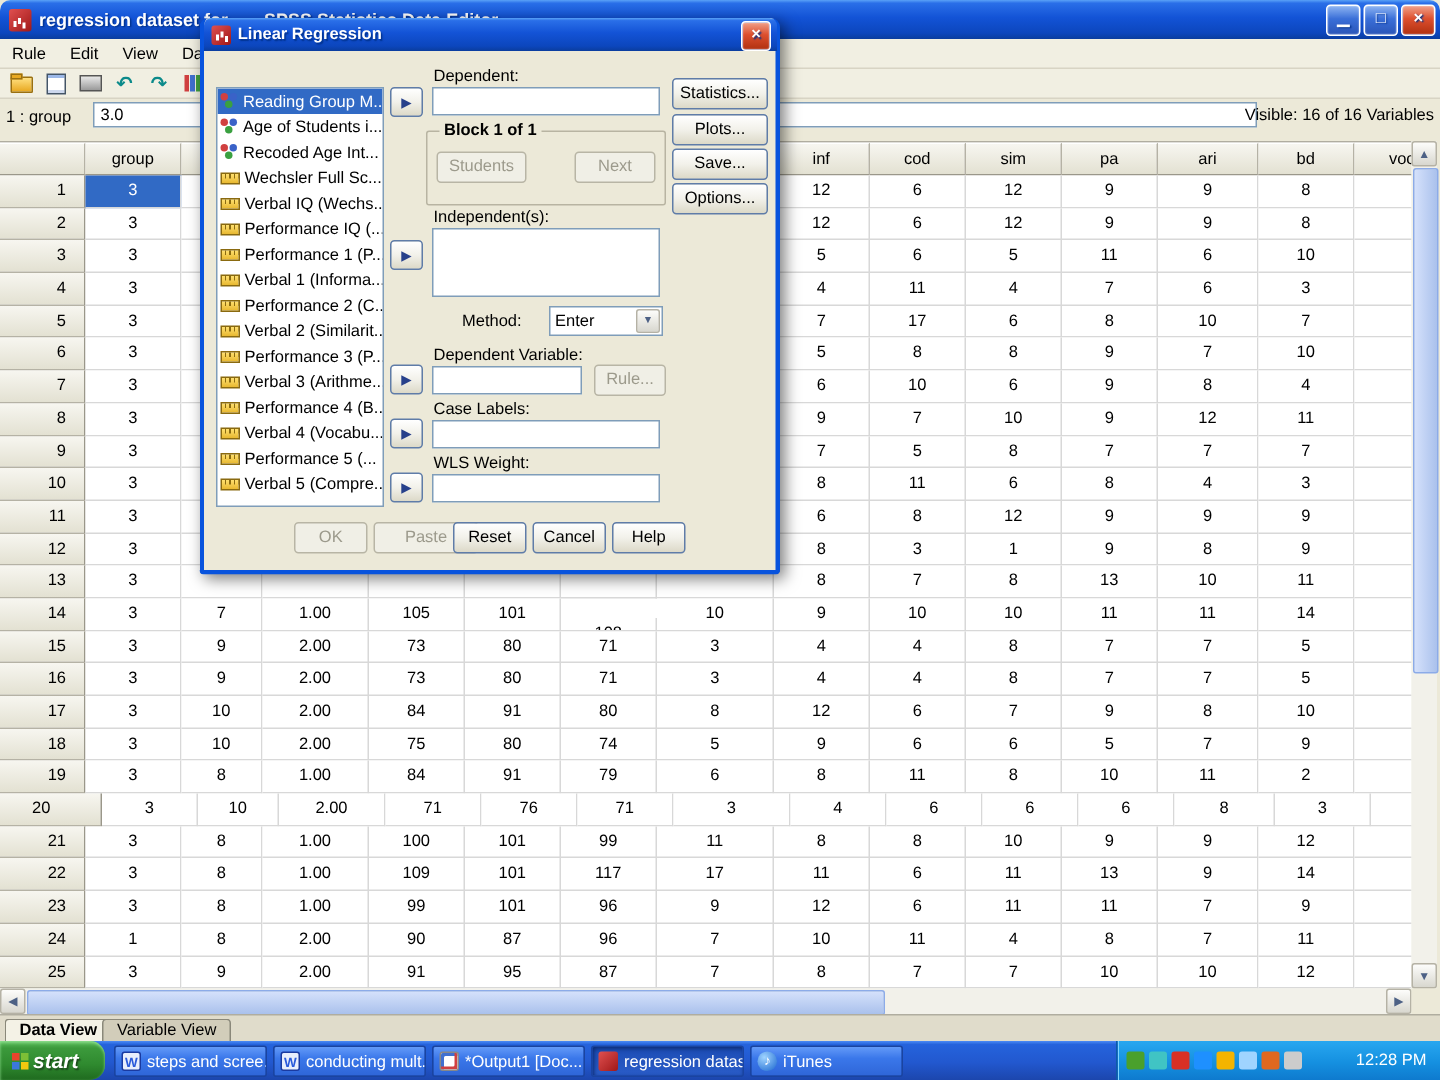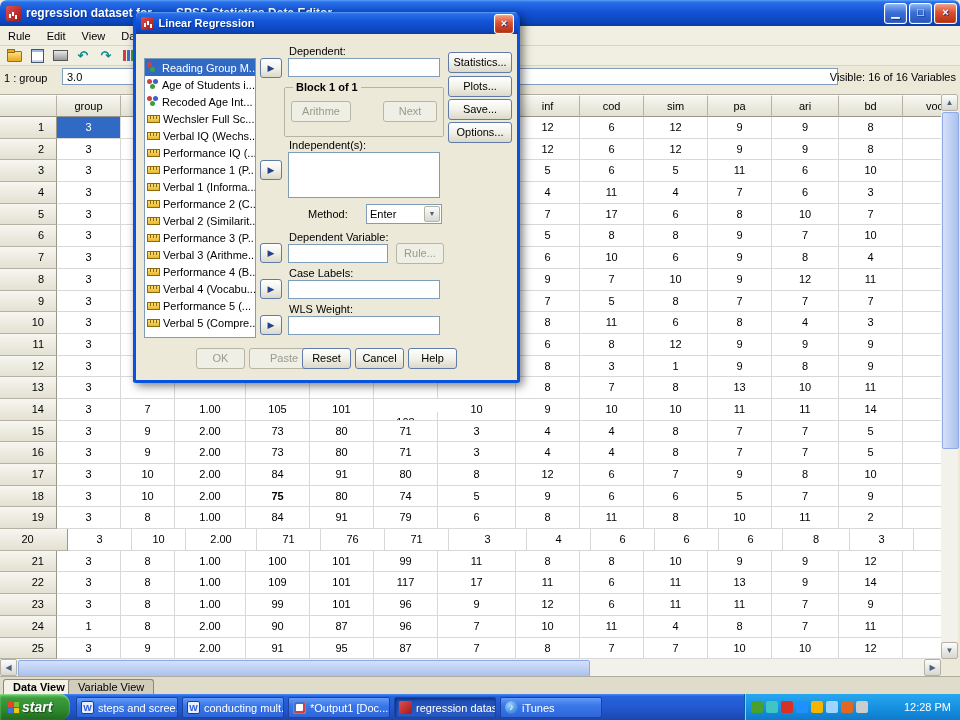--- a/index.html
+++ b/index.html
@@ -498,21 +498,21 @@
         <div class="cell" style="width: 64px;">9</div>
         <div class="cell" style="width: 67px;">8</div>
         <div class="cell" style="width: 64px;">10</div>
         <div class="cell" style="width: 64px;"></div>
       </div>
       <div class="grow">
         <div class="rhcell" style="width: 57px;">18</div>
         <div class="cell" style="width: 64px;">3</div>
         <div class="cell" style="width: 54px;">10</div>
         <div class="cell" style="width: 71px;">2.00</div>
-        <div class="cell" style="width: 64px; font-weight: bold;">75</div>
+        <div class="cell" style="width: 64px;">75</div>
         <div class="cell" style="width: 64px;">80</div>
         <div class="cell" style="width: 64px;">74</div>
         <div class="cell" style="width: 78px;">5</div>
         <div class="cell" style="width: 64px;">9</div>
         <div class="cell" style="width: 64px;">6</div>
         <div class="cell" style="width: 64px;">6</div>
         <div class="cell" style="width: 64px;">5</div>
         <div class="cell" style="width: 67px;">7</div>
         <div class="cell" style="width: 64px;">9</div>
         <div class="cell" style="width: 64px;"></div>
@@ -734,21 +734,21 @@
     <div class="arrowbtn" style="left:124px;top:24px">▶</div>
     <div class="field" style="left:152px;top:24px;width:152px"></div>
 
     <div class="btn" style="left:312px;top:18px;width:64px">Statistics...</div>
     <div class="btn" style="left:312px;top:42px;width:64px">Plots...</div>
     <div class="btn" style="left:312px;top:65px;width:64px">Save...</div>
     <div class="btn" style="left:312px;top:88px;width:64px">Options...</div>
 
     <div class="groupbox" style="left:148px;top:53px;width:158px;height:48px">
       <span class="gb-label">Block 1 of 1</span>
-      <div class="btn disabled" style="left:6px;top:13px;width:60px">Arithme</div>
+      <div class="btn disabled" style="left:6px;top:13px;width:60px">Students</div>
       <div class="btn disabled" style="left:98px;top:13px;width:54px">Next</div>
     </div>
 
     <div class="dlabel" style="left:153px;top:105px">Independent(s):</div>
     <div class="arrowbtn" style="left:124px;top:126px">▶</div>
     <div class="listbox" style="left:152px;top:118px;width:152px;height:46px"></div>
 
     <div class="dlabel" style="left:172px;top:174px">Method:</div>
     <div class="combo" style="left:230px;top:170px;width:76px">
       <span class="cval">Enter</span>

